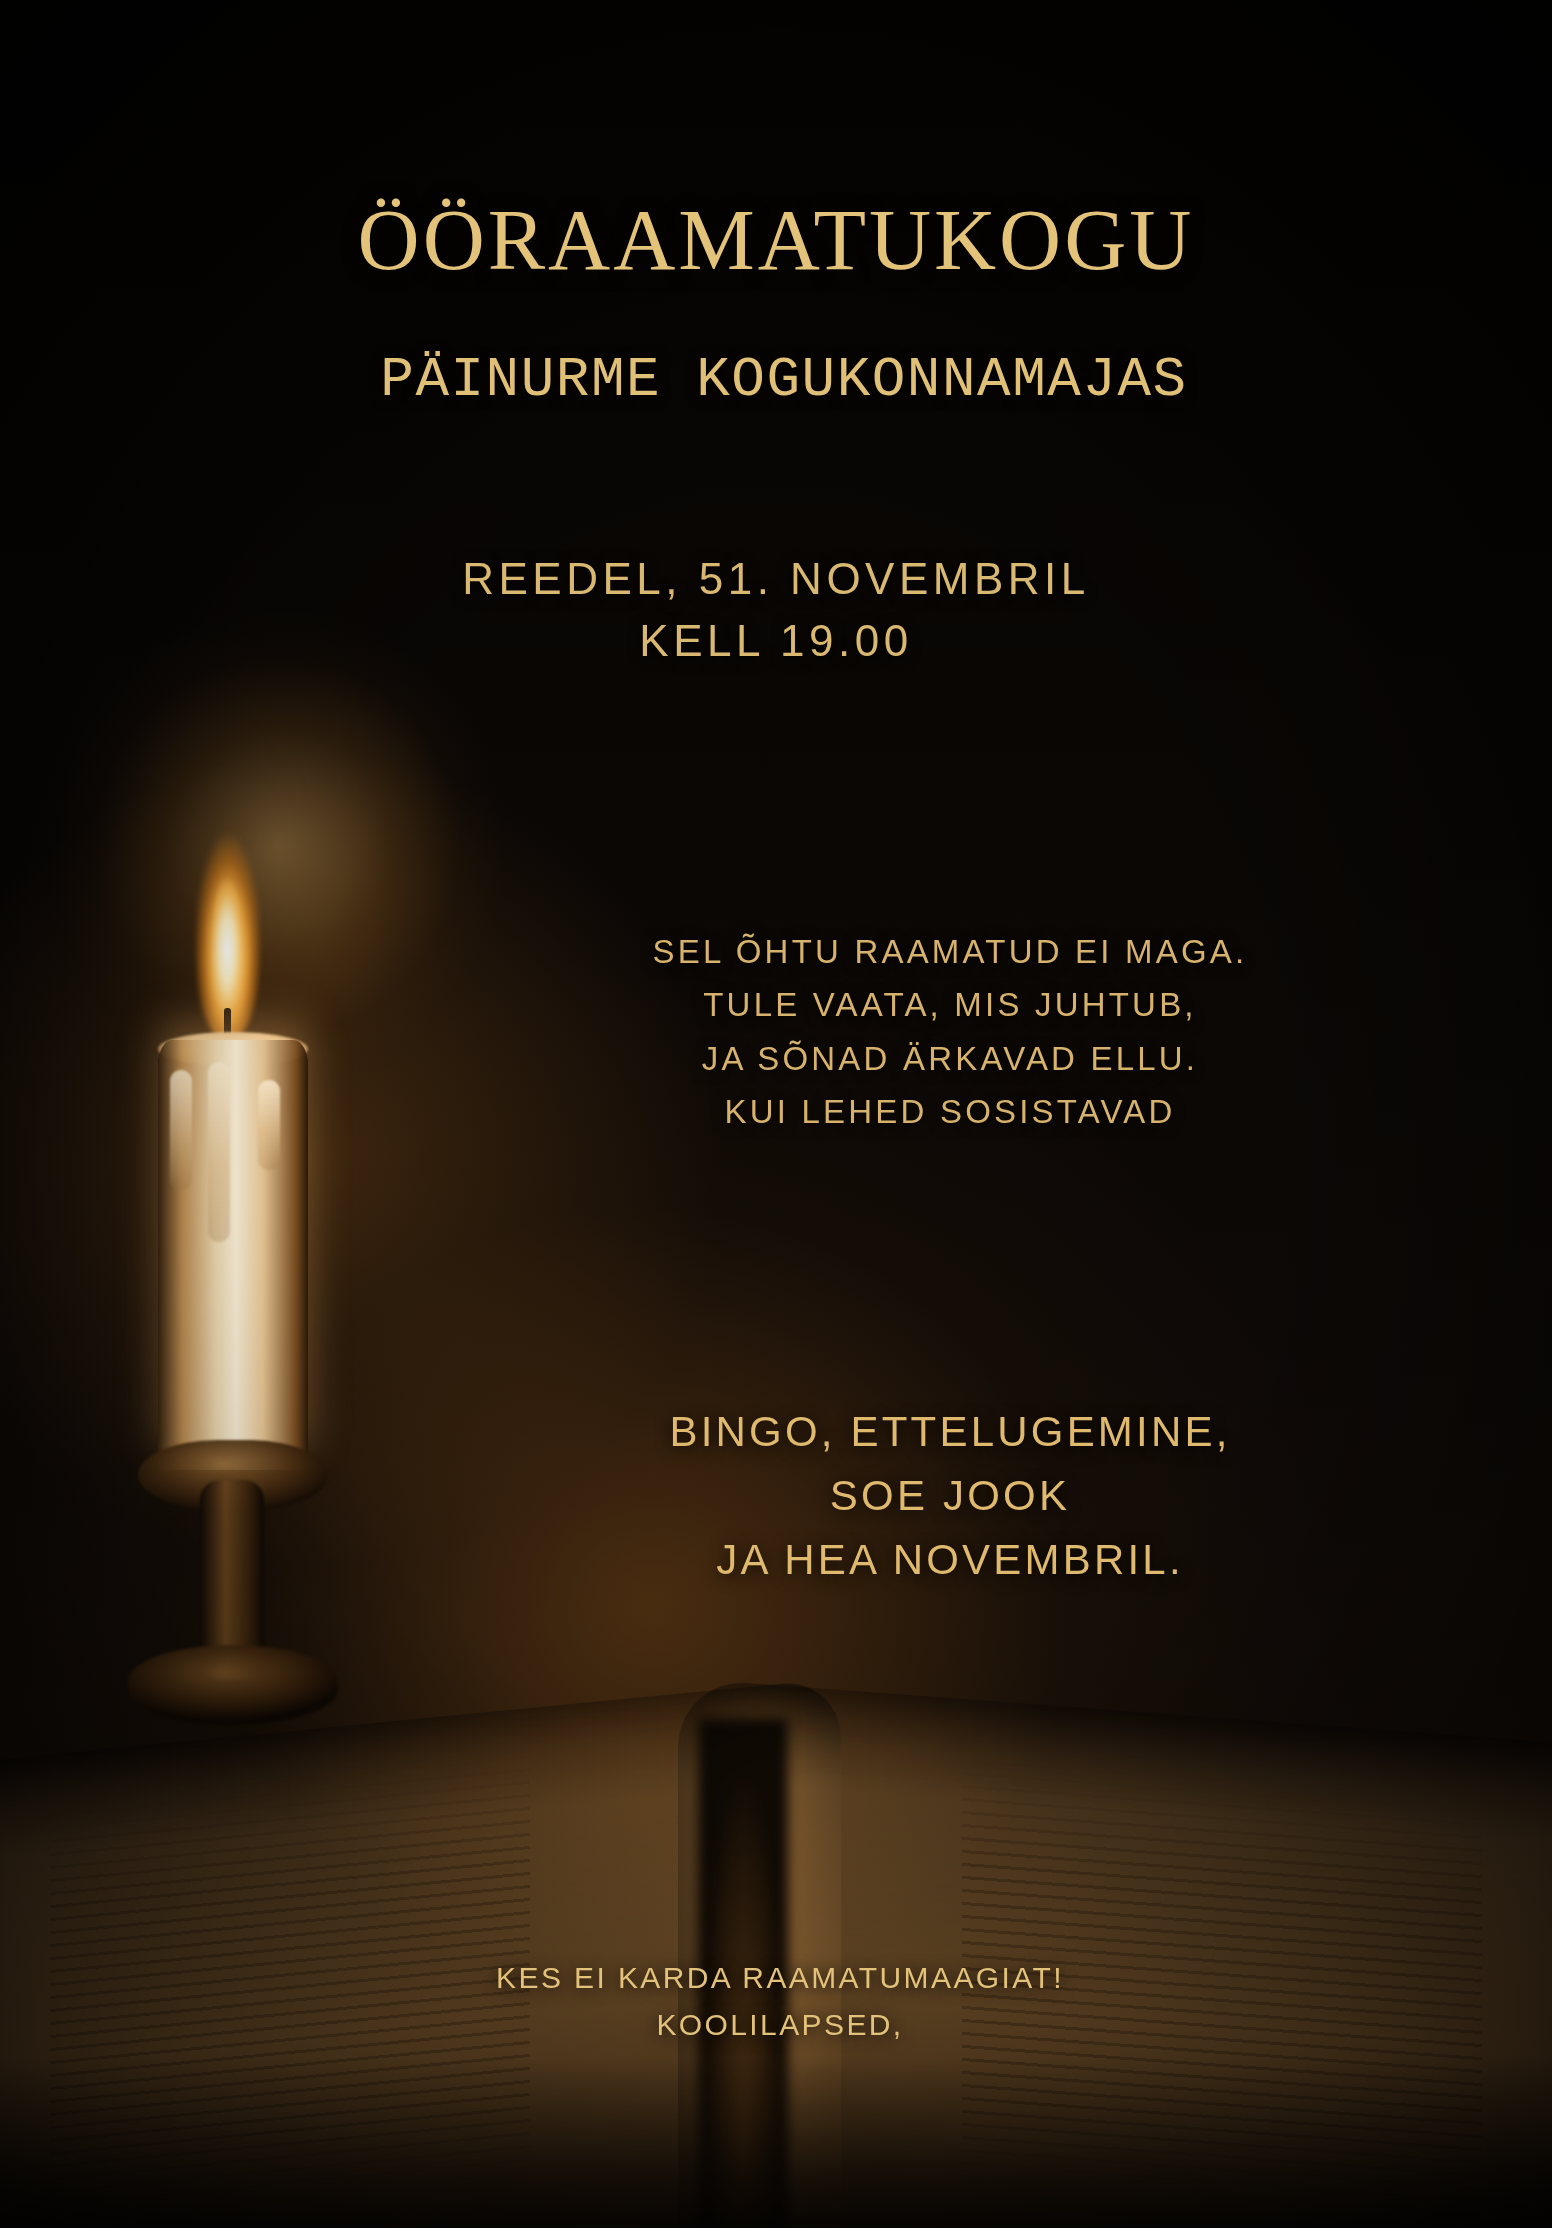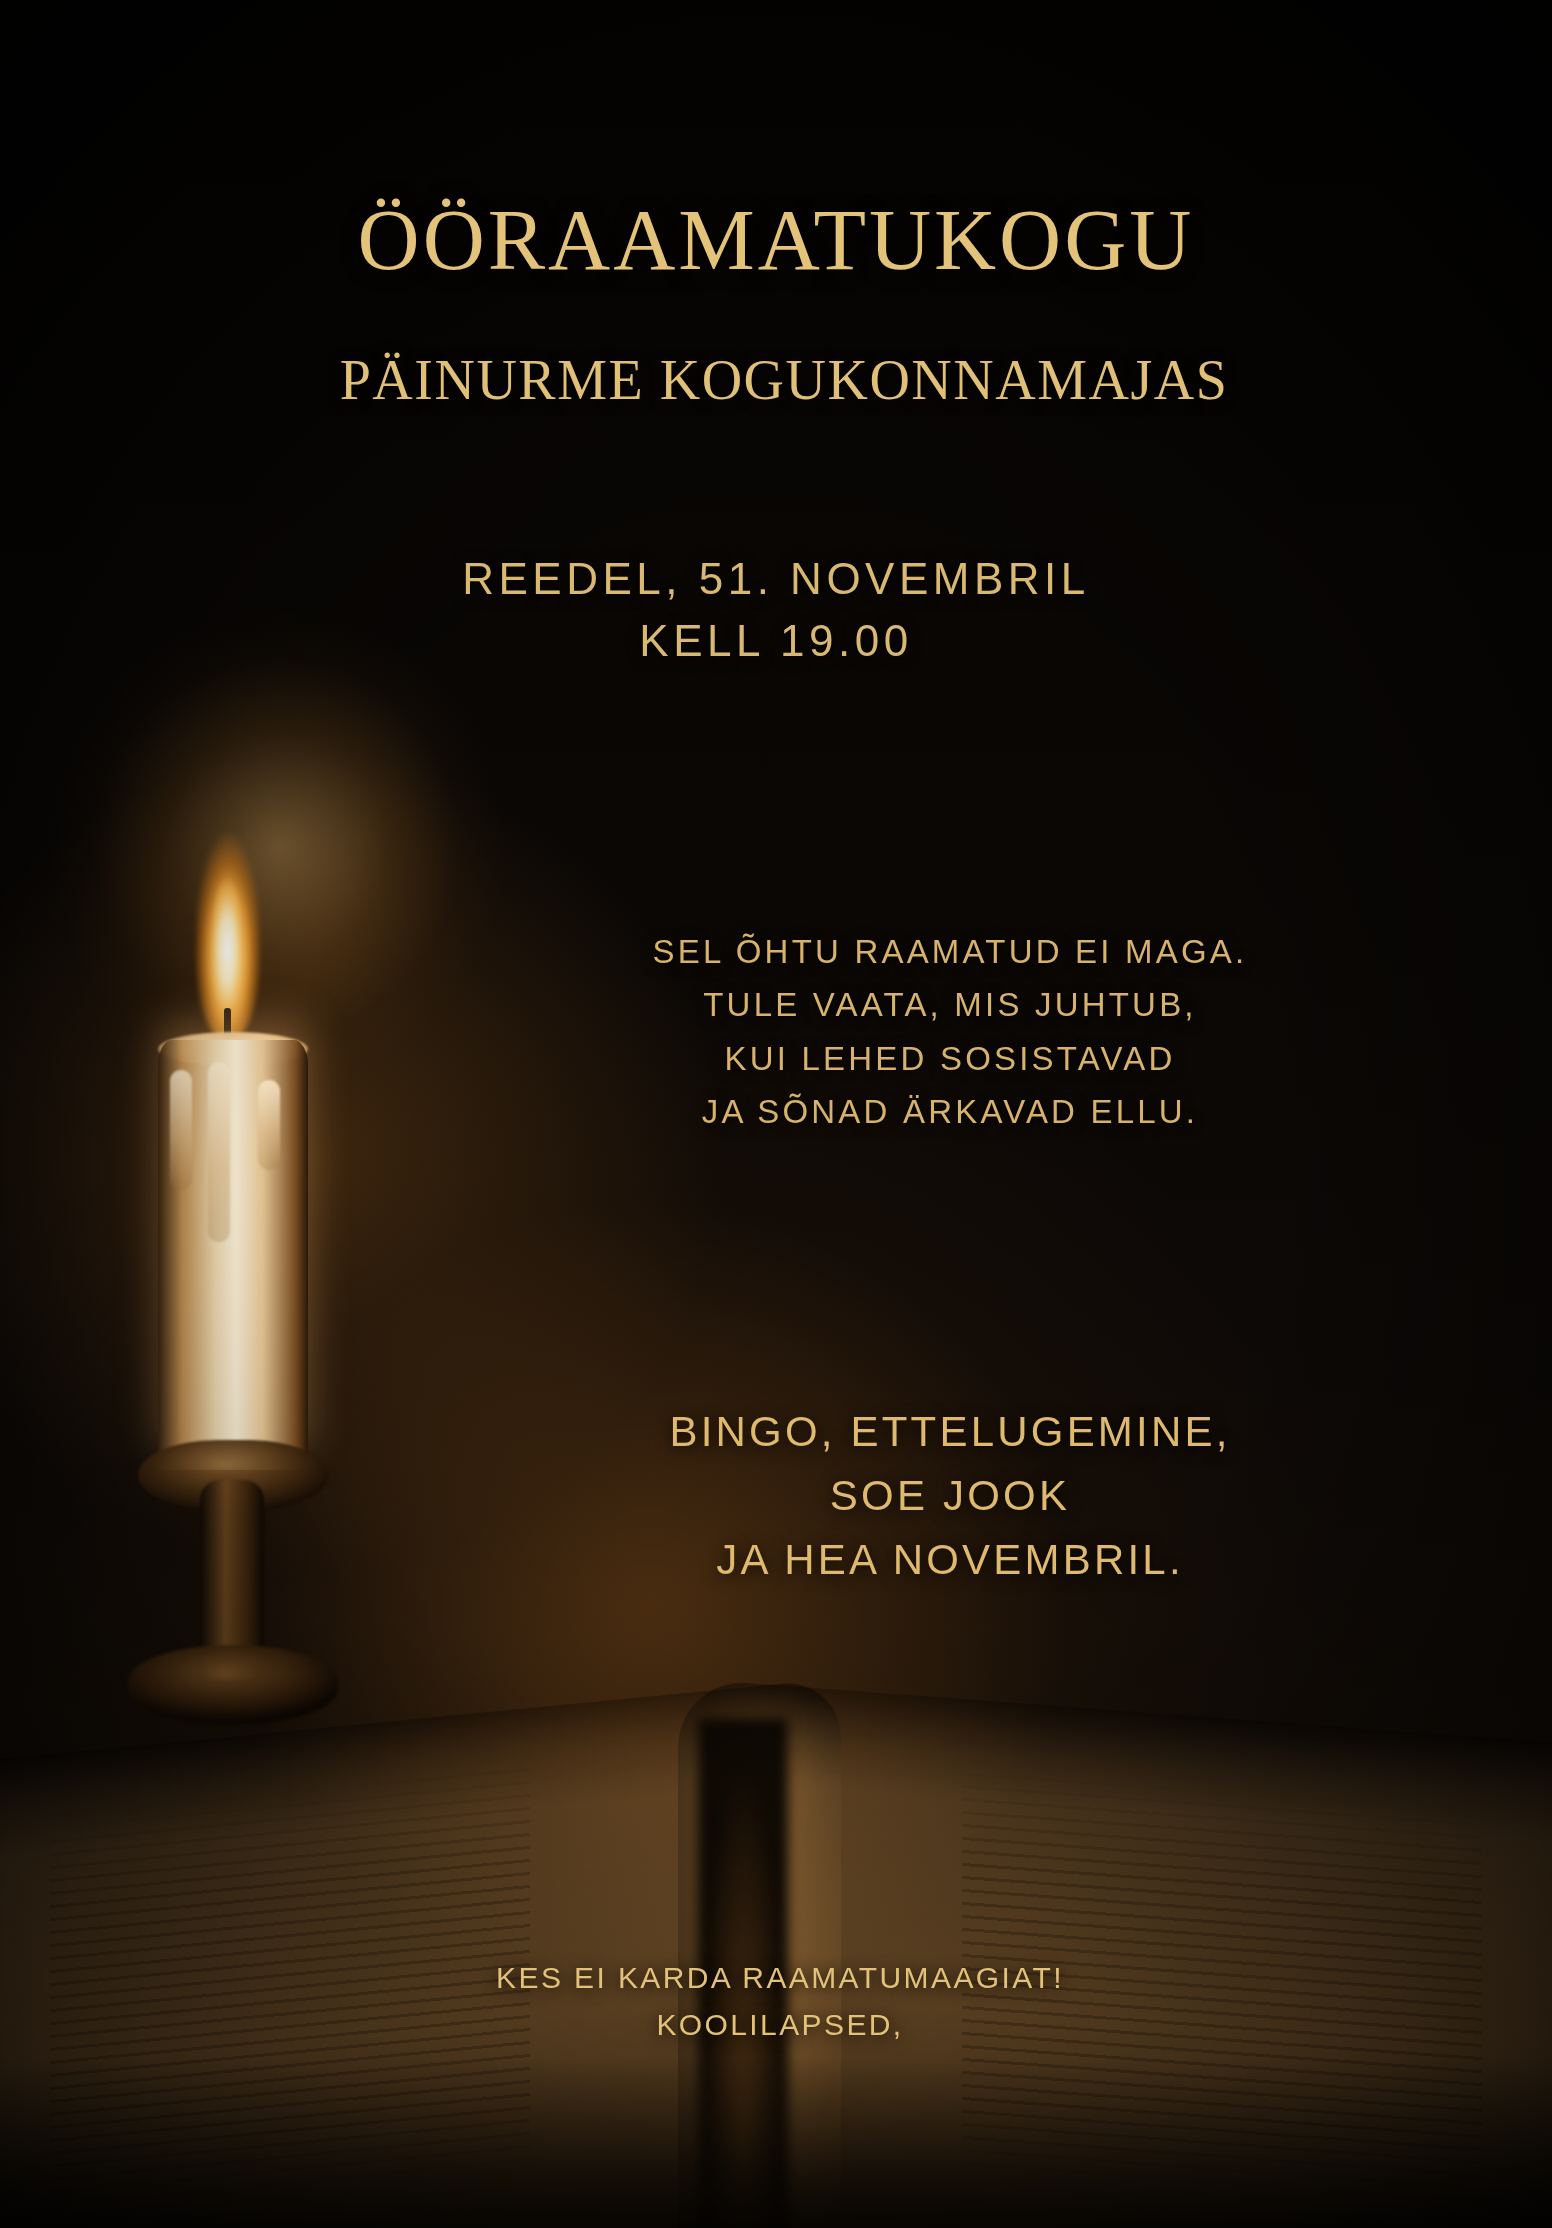--- a/index.html
+++ b/index.html
@@ -238,21 +238,21 @@
     color: #e3c279;
     font-weight: 400;
     text-shadow: 0 2px 18px rgba(0,0,0,0.8);
   }
   .subtitle {
     position: absolute;
     top: 348px;
     left: 16px;
     right: 0;
     text-align: center;
-    font-family: Liberation Serif, serif;
+    font-family: Liberation Mono, monospace;
     font-size: 56px;
     letter-spacing: 1.5px;
     color: #e0bf76;
     text-shadow: 0 2px 14px rgba(0,0,0,0.8);
   }
   .datetime {
     position: absolute;
     top: 548px;
     left: 0;
     right: 0;
@@ -342,22 +342,22 @@
     <div class="subtitle">PÄINURME KOGUKONNAMAJAS</div>
 
     <div class="datetime">
       <span class="line">REEDEL, 51. NOVEMBRIL</span>
       <span class="line">KELL 19.00</span>
     </div>
 
     <div class="body-lines">
       <span class="line">SEL ÕHTU RAAMATUD EI MAGA.</span>
       <span class="line">TULE VAATA, MIS JUHTUB,</span>
+      <span class="line">JA SÕNAD ÄRKAVAD ELLU.</span>
       <span class="line">KUI LEHED SOSISTAVAD</span>
-      <span class="line">JA SÕNAD ÄRKAVAD ELLU.</span>
     </div>
 
     <div class="highlight">
       <span class="line">BINGO, ETTELUGEMINE,</span>
       <span class="line">SOE JOOK</span>
       <span class="line">JA HEA NOVEMBRIL.</span>
     </div>
 
     <div class="footer">
       <span class="line">KES EI KARDA RAAMATUMAAGIAT!</span>

